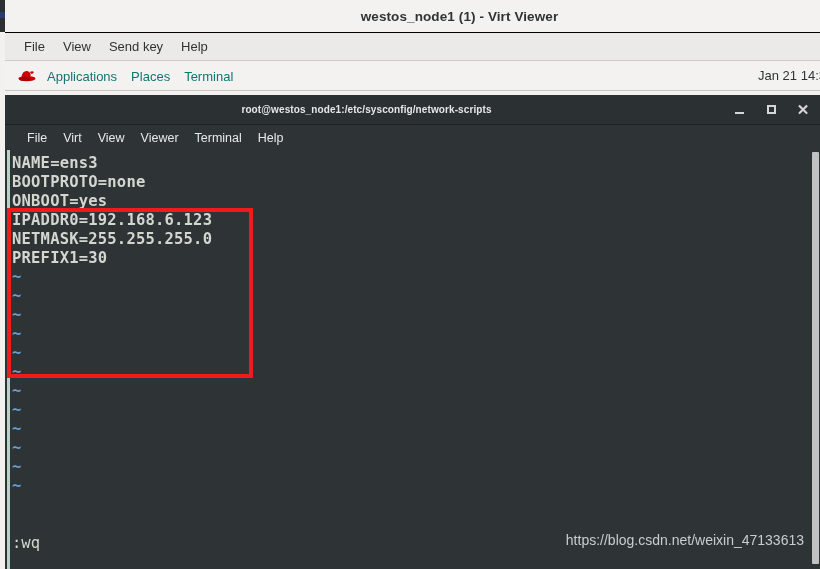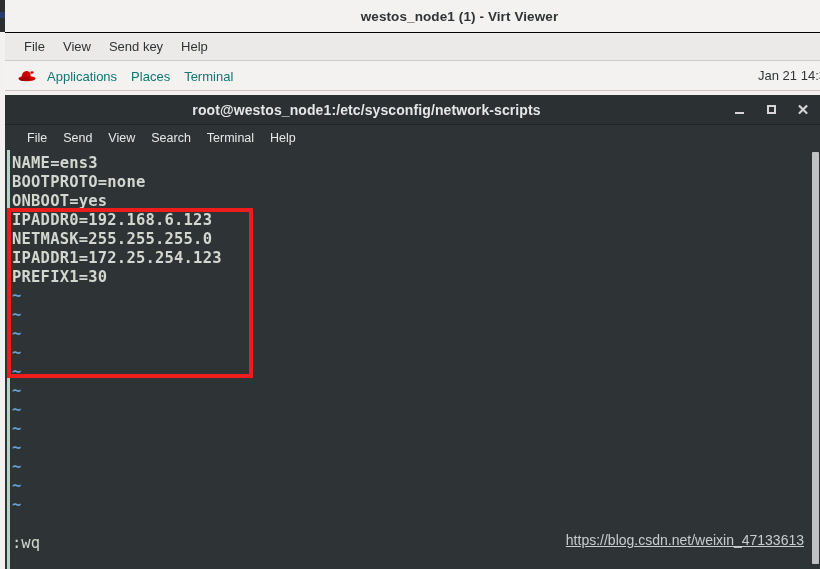--- a/index.html
+++ b/index.html
@@ -122,21 +122,21 @@
   .term-titlebar {
     position: relative;
     height: 29px;
     background: #2b3033;
     border-bottom: 1px solid #1f2325;
     display: flex;
     align-items: center;
     justify-content: center;
   }
   .term-title {
-    font-size: 14px;
+    font-size: 10px;
     color: #e6e6e6;
     font-weight: bold;
     letter-spacing: 0.1px;
     transform: translateX(-46px);
   }
   .term-controls {
     position: absolute;
     right: 8px; top: 0;
     height: 29px;
     display: flex;
@@ -247,21 +247,20 @@
 
   
   .watermark {
     position: absolute;
     right: 16px;
     bottom: 22px;
     font-size: 14px;
     color: #c8cdd0;
     font-family: "Liberation Sans", sans-serif;
     white-space: nowrap;
-    text-decoration: underline;
   }
 
   
   .term-scrollbar {
     position: absolute;
     right: 0; top: 0;
     width: 9px; height: 420px;
     background: #2e3436;
   }
   .term-scrollbar-thumb {
@@ -321,38 +320,37 @@
         <span class="term-title">root@westos_node1:/etc/sysconfig/network-scripts</span>
         <span class="term-controls">
           <span class="ctl ctl-min"></span>
           <span class="ctl ctl-max"></span>
           <span class="ctl ctl-close">✕</span>
         </span>
       </div>
 
       <div class="term-menubar">
         <span class="term-menuitem">File</span>
-        <span class="term-menuitem">Send</span>
+        <span class="term-menuitem">Virt</span>
         <span class="term-menuitem">View</span>
-        <span class="term-menuitem">Search</span>
+        <span class="term-menuitem">Viewer</span>
         <span class="term-menuitem">Terminal</span>
         <span class="term-menuitem">Help</span>
       </div>
 
       <div class="term-body">
         <div class="term-leftborder"></div>
         <div class="vim-cursorcol"></div>
 
         <div class="vim-lines" id="vim-lines">
             <div class="vim-line">NAME=ens3</div>
             <div class="vim-line">BOOTPROTO=none</div>
             <div class="vim-line">ONBOOT=yes</div>
             <div class="vim-line">IPADDR0=192.168.6.123</div>
             <div class="vim-line">NETMASK=255.255.255.0</div>
-            <div class="vim-line">IPADDR1=172.25.254.123</div>
             <div class="vim-line">PREFIX1=30</div>
             <div class="vim-tilde">~</div>
             <div class="vim-tilde">~</div>
             <div class="vim-tilde">~</div>
             <div class="vim-tilde">~</div>
             <div class="vim-tilde">~</div>
             <div class="vim-tilde">~</div>
             <div class="vim-tilde">~</div>
             <div class="vim-tilde">~</div>
             <div class="vim-tilde">~</div>

